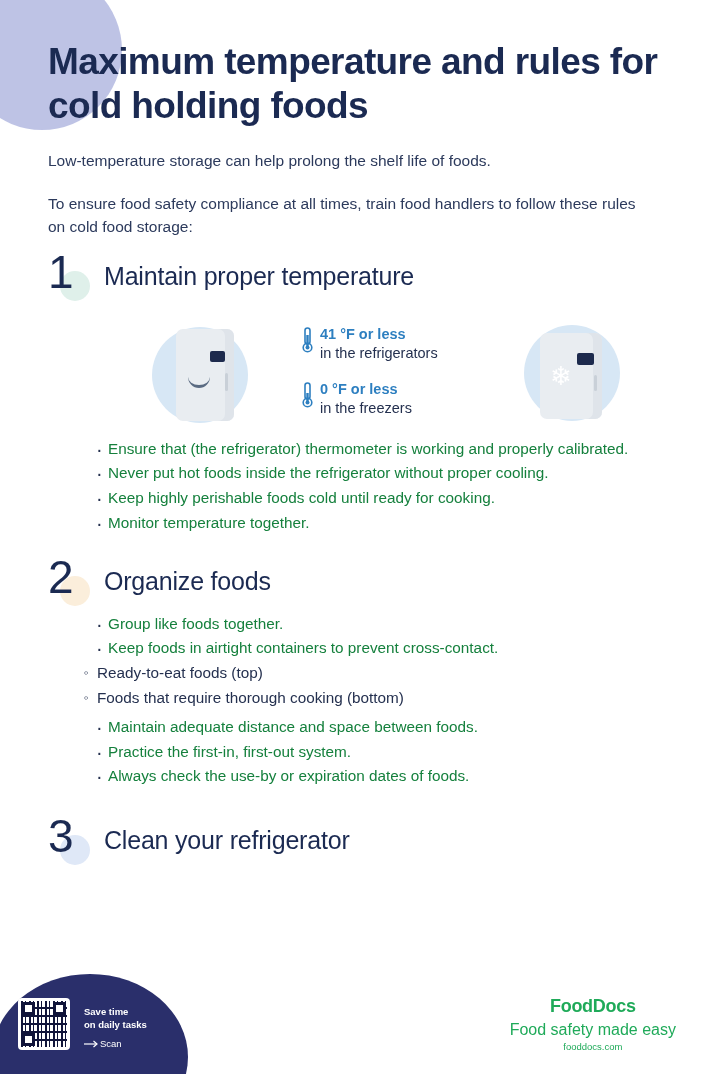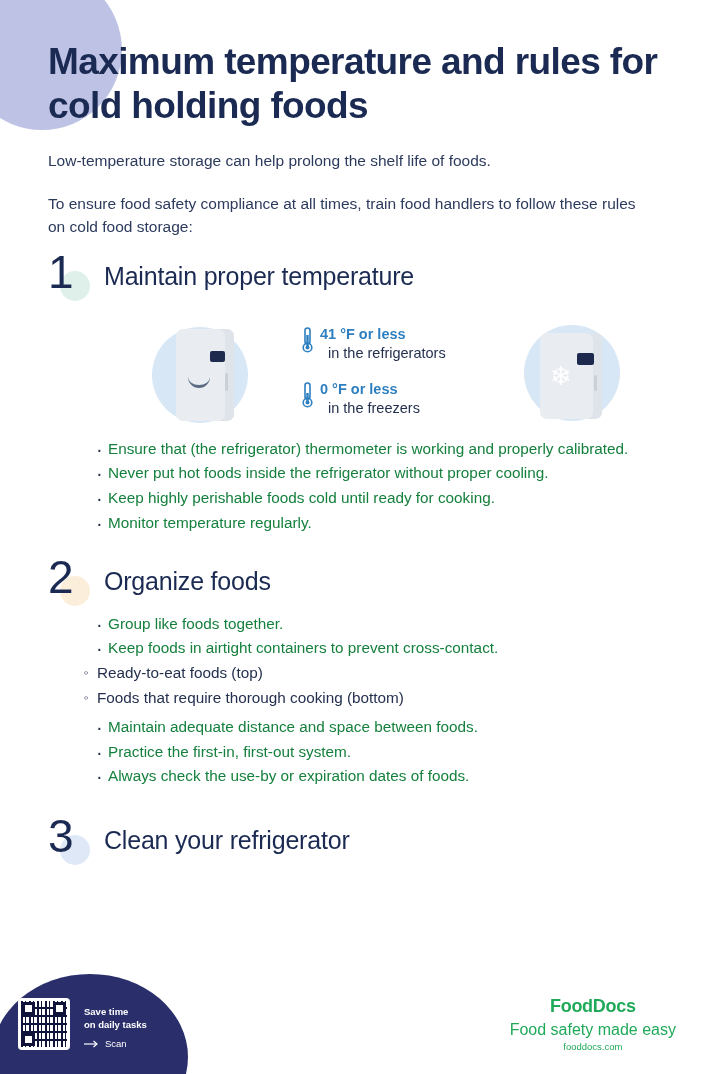--- a/index.html
+++ b/index.html
@@ -157,21 +157,20 @@
   .temp-val {
     font-size: 14.5px;
     font-weight: 700;
     color: #2d7fc0;
     line-height: 1.35;
   }
   .temp-sub {
     font-size: 14.5px;
     color: #24304f;
     line-height: 1.35;
-    margin-left: 8px;
   }
   ul.bullets {
     list-style: none;
     margin: 4px 0 0 0;
     padding-left: 48px;
   }
   ul.bullets > li {
     font-size: 15.3px;
     color: #15803d;
     line-height: 1.62;
@@ -244,21 +243,20 @@
     font-weight: 700;
     line-height: 1.35;
   }
   .scan {
     position: absolute;
     left: 84px; top: 64px;
     color: #fff;
     font-size: 9.5px;
     display: flex;
     align-items: center;
-    gap: 5px;
   }
   .brand {
     position: absolute;
     right: 44px; top: 22px;
     text-align: center;
   }
   .brand-name {
     font-size: 18px;
     font-weight: 700;
     color: #1faa59;
@@ -343,21 +341,21 @@
               <div class="temp-sub">in the freezers</div>
             </div>
           </div>
         </div>
       </div>
 
       <ul class="bullets">
         <li>Ensure that (the refrigerator) thermometer is working and properly calibrated.</li>
         <li>Never put hot foods inside the refrigerator without proper cooling.</li>
         <li>Keep highly perishable foods cold until ready for cooking.</li>
-        <li>Monitor temperature regularly.</li>
+        <li>Monitor temperature together.</li>
       </ul>
     </div>
 
     <div class="section" style="margin-top:26px;">
       <div class="sec-head">
         <div class="num-wrap">
           <div class="num-dot" style="background:#fbeedb"></div>
           <div class="num">2</div>
         </div>
         <div class="sec-title">Organize foods</div>

